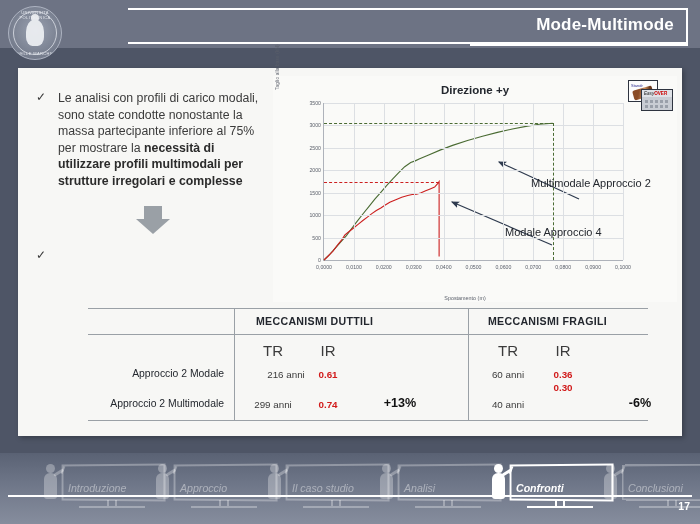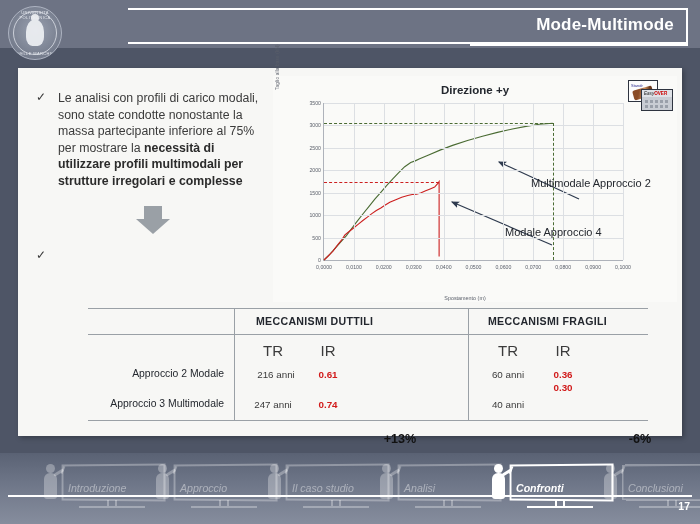--- a/index.html
+++ b/index.html
@@ -101,21 +101,21 @@
   
   .tbl{position:absolute;left:70px;top:240px;width:560px;height:118px;}
   .tl{position:absolute;background:#9aa0a6;}
   .th-main{position:absolute;font-size:10.6px;font-weight:bold;color:#23272e;letter-spacing:.3px;}
   .th-sub{position:absolute;font-size:15px;color:#3b3b3b;transform:translateX(-50%);}
   .rlab{position:absolute;font-size:10.4px;font-weight:normal;color:#23272e;
         transform:translateX(-100%);white-space:nowrap;}
   .cell{position:absolute;font-size:9.8px;color:#3b3b3b;transform:translateX(-50%);white-space:nowrap;}
   .cell.ir{color:#d11a1a;font-weight:bold;}
   .delta{position:absolute;font-size:12.6px;font-weight:bold;color:#111;
-         transform:translateX(-50%);white-space:nowrap;margin-top:36px;}
+         transform:translateX(-50%);white-space:nowrap;}
 
   
   .navline{position:absolute;left:8px;top:495px;width:684px;height:2px;background:#ffffff;}
   .navitem{position:absolute;top:460px;height:48px;}
   .screen{position:absolute;left:0;top:0;box-sizing:border-box;}
   .screen .body{position:absolute;left:0;top:0;right:0;bottom:7px;border:2px solid;}
   .screen .neck{position:absolute;left:50%;bottom:2px;width:6px;height:6px;
                 transform:translateX(-50%);border-left:2px solid;border-right:2px solid;}
   .screen .base{position:absolute;left:18%;right:18%;bottom:0;height:2px;}
   .navlabel{position:absolute;font-style:italic;font-size:10.6px;white-space:nowrap;}
@@ -242,26 +242,26 @@
       <div class="tl" style="left: 0px; top: 112px; width: 560px; height: 1px;"></div>
       <div class="tl" style="left: 146px; top: 0px; width: 1px; height: 112px;"></div>
       <div class="tl" style="left: 380px; top: 0px; width: 1px; height: 112px;"></div>
       <div class="th-main" style="left: 168px; top: 7px;">MECCANISMI DUTTILI</div>
       <div class="th-main" style="left: 400px; top: 7px;">MECCANISMI FRAGILI</div>
       <div class="th-sub" style="left: 185px; top: 34px;">TR</div>
       <div class="th-sub" style="left: 240px; top: 34px;">IR</div>
       <div class="th-sub" style="left: 420px; top: 34px;">TR</div>
       <div class="th-sub" style="left: 475px; top: 34px;">IR</div>
       <div class="rlab" style="left: 136px; top: 60px;">Approccio 2 Modale</div>
-      <div class="cell" style="left: 188px; top: 61px; text-align: right;">216 anni</div>
+      <div class="cell" style="left: 198px; top: 61px; text-align: right;">216 anni</div>
       <div class="cell ir" style="left: 240px; top: 61px;">0.61</div>
       <div class="cell" style="left: 420px; top: 61px;">60 anni</div>
       <div class="cell ir" style="left: 475px; top: 61px;">0.36</div>
-      <div class="rlab" style="left: 136px; top: 90px;">Approccio 3 Multimodale</div>
-      <div class="cell" style="left: 185px; top: 91px;">247 anni</div>
+      <div class="rlab" style="left: 136px; top: 90px;">Approccio 2 Multimodale</div>
+      <div class="cell" style="left: 185px; top: 91px;">299 anni</div>
       <div class="cell ir" style="left: 240px; top: 91px;">0.74</div>
       <div class="cell" style="left: 420px; top: 91px;">40 anni</div>
       <div class="cell ir" style="left: 475px; top: 74px;">0.30</div>
       <div class="delta" style="left: 312px; top: 88px;">+13%</div>
       <div class="delta" style="left: 552px; top: 88px;">-6%</div>
     </div>
 </div>
 
 <div class="navline"></div>
 <div id="nav">

